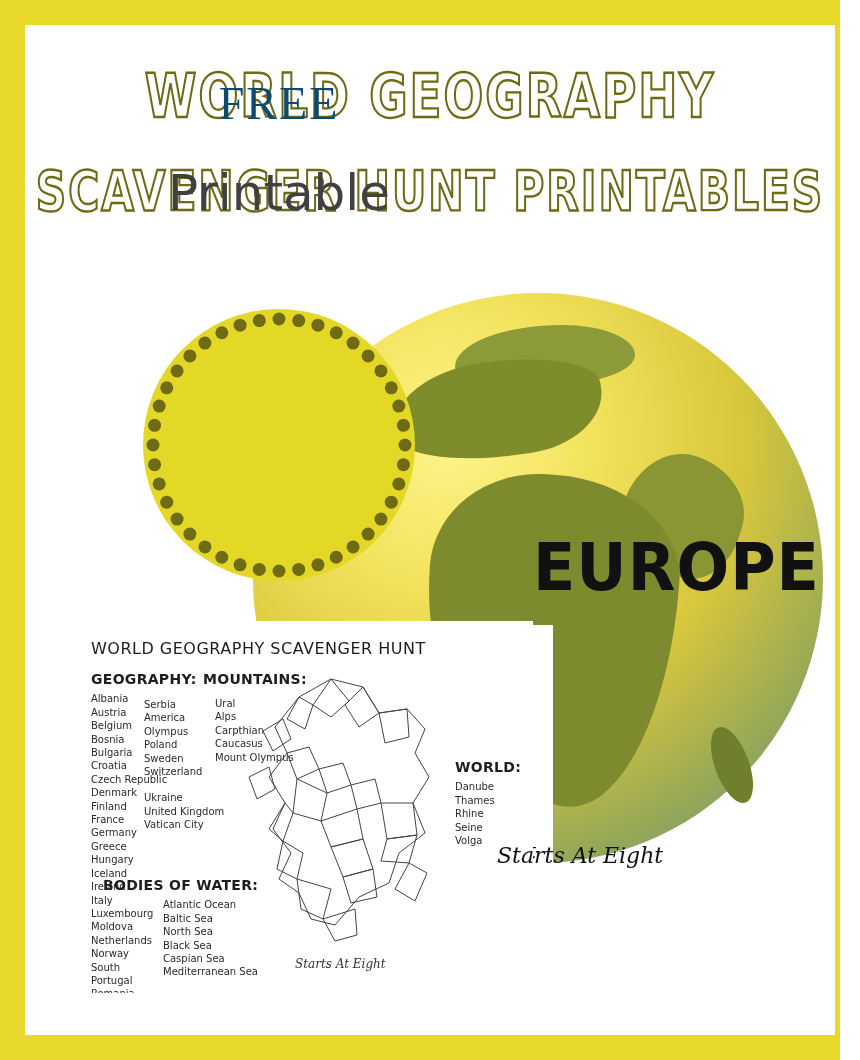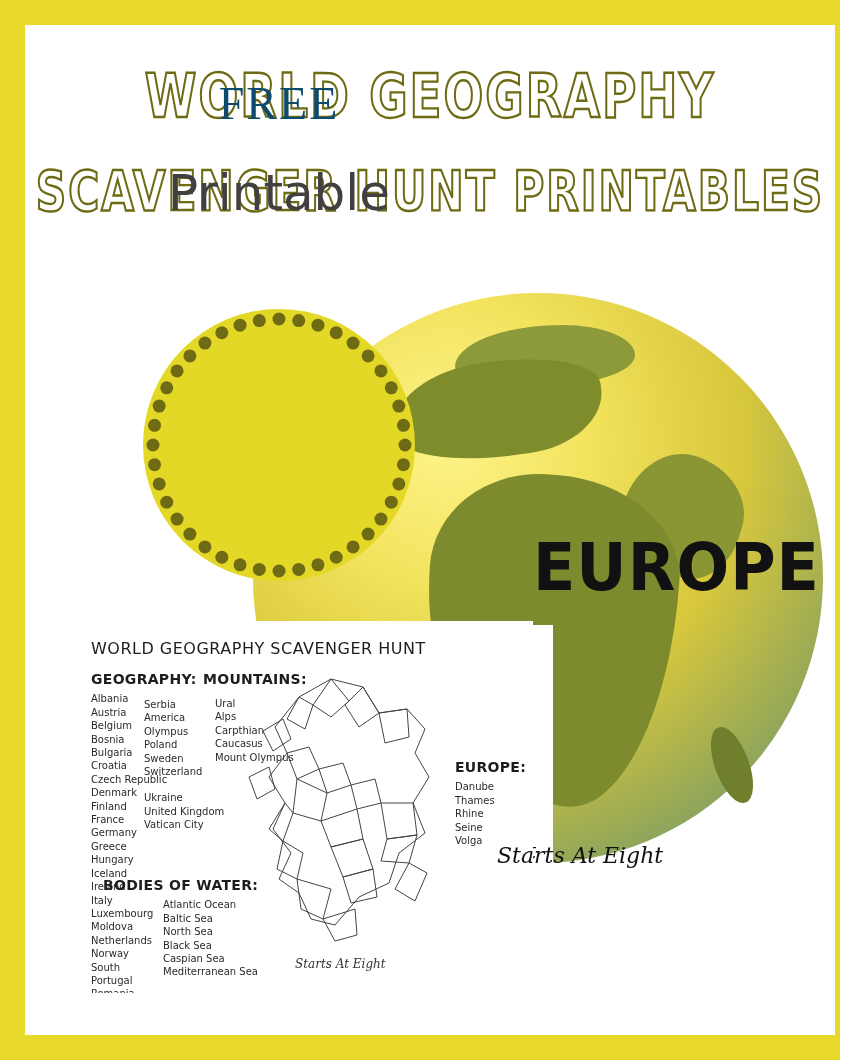--- a/index.html
+++ b/index.html
@@ -434,21 +434,21 @@
         <ul>
           <li>Ural</li>
           <li>Alps</li>
           <li>Carpthian</li>
           <li>Caucasus</li>
           <li>Mount Olympus</li>
         </ul>
       </div>
 
       <div class="col col-rivers">
-        <h3>EUROPE:</h3>
+        <h3>WORLD:</h3>
         <ul>
           <li>Danube</li>
           <li>Thames</li>
           <li>Rhine</li>
           <li>Seine</li>
           <li>Volga</li>
         </ul>
       </div>
 
       <div class="col col-water">

